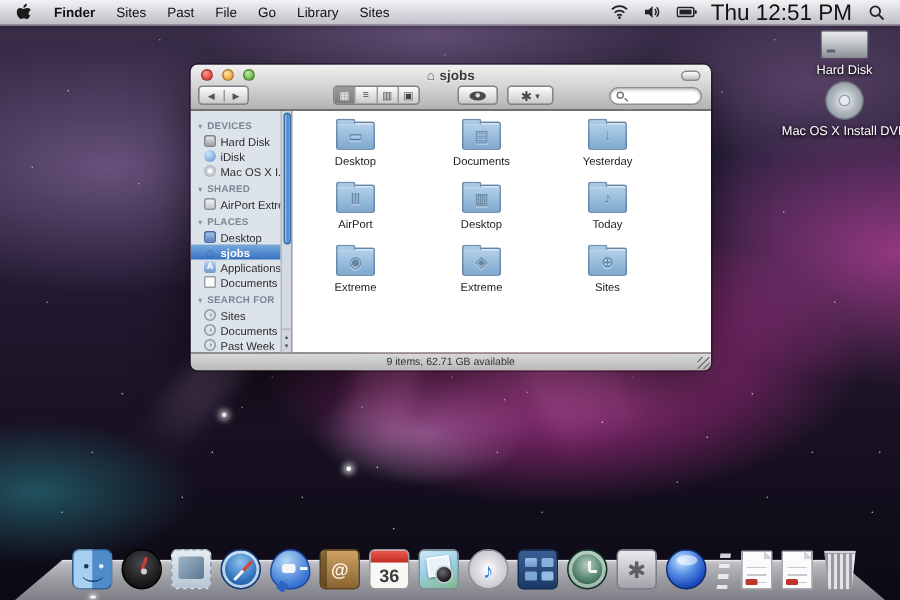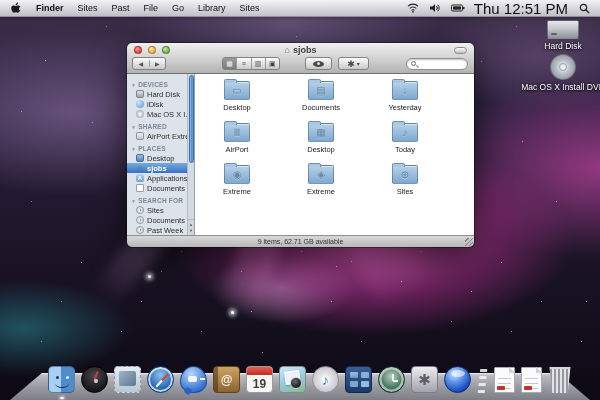--- a/index.html
+++ b/index.html
@@ -484,21 +484,21 @@
 <div class="dock-icons">
   <div class="di finder-i" title="Finder"></div>
   <div class="di dash-i" title="Dashboard"></div>
   <div class="di mail-i" title="Mail"></div>
   <div class="di safari-i" title="Safari"></div>
   <div class="di ichat-i" title="iChat"></div>
   <div class="di ab-i" title="Address Book">
       <span>@</span>
     </div>
   <div class="di ical-i" title="iCal">
-      <span>19</span>
+      <span>36</span>
     </div>
   <div class="di iphoto-i" title="iPhoto"></div>
   <div class="di itunes-i" title="iTunes">
       <span class="note">♪</span>
     </div>
   <div class="di spaces-i" title="Spaces">
       <span class="tiles"></span>
     </div>
   <div class="di tm-i" title="Time Machine"></div>
   <div class="di sysprefs-i" title="System Preferences">

